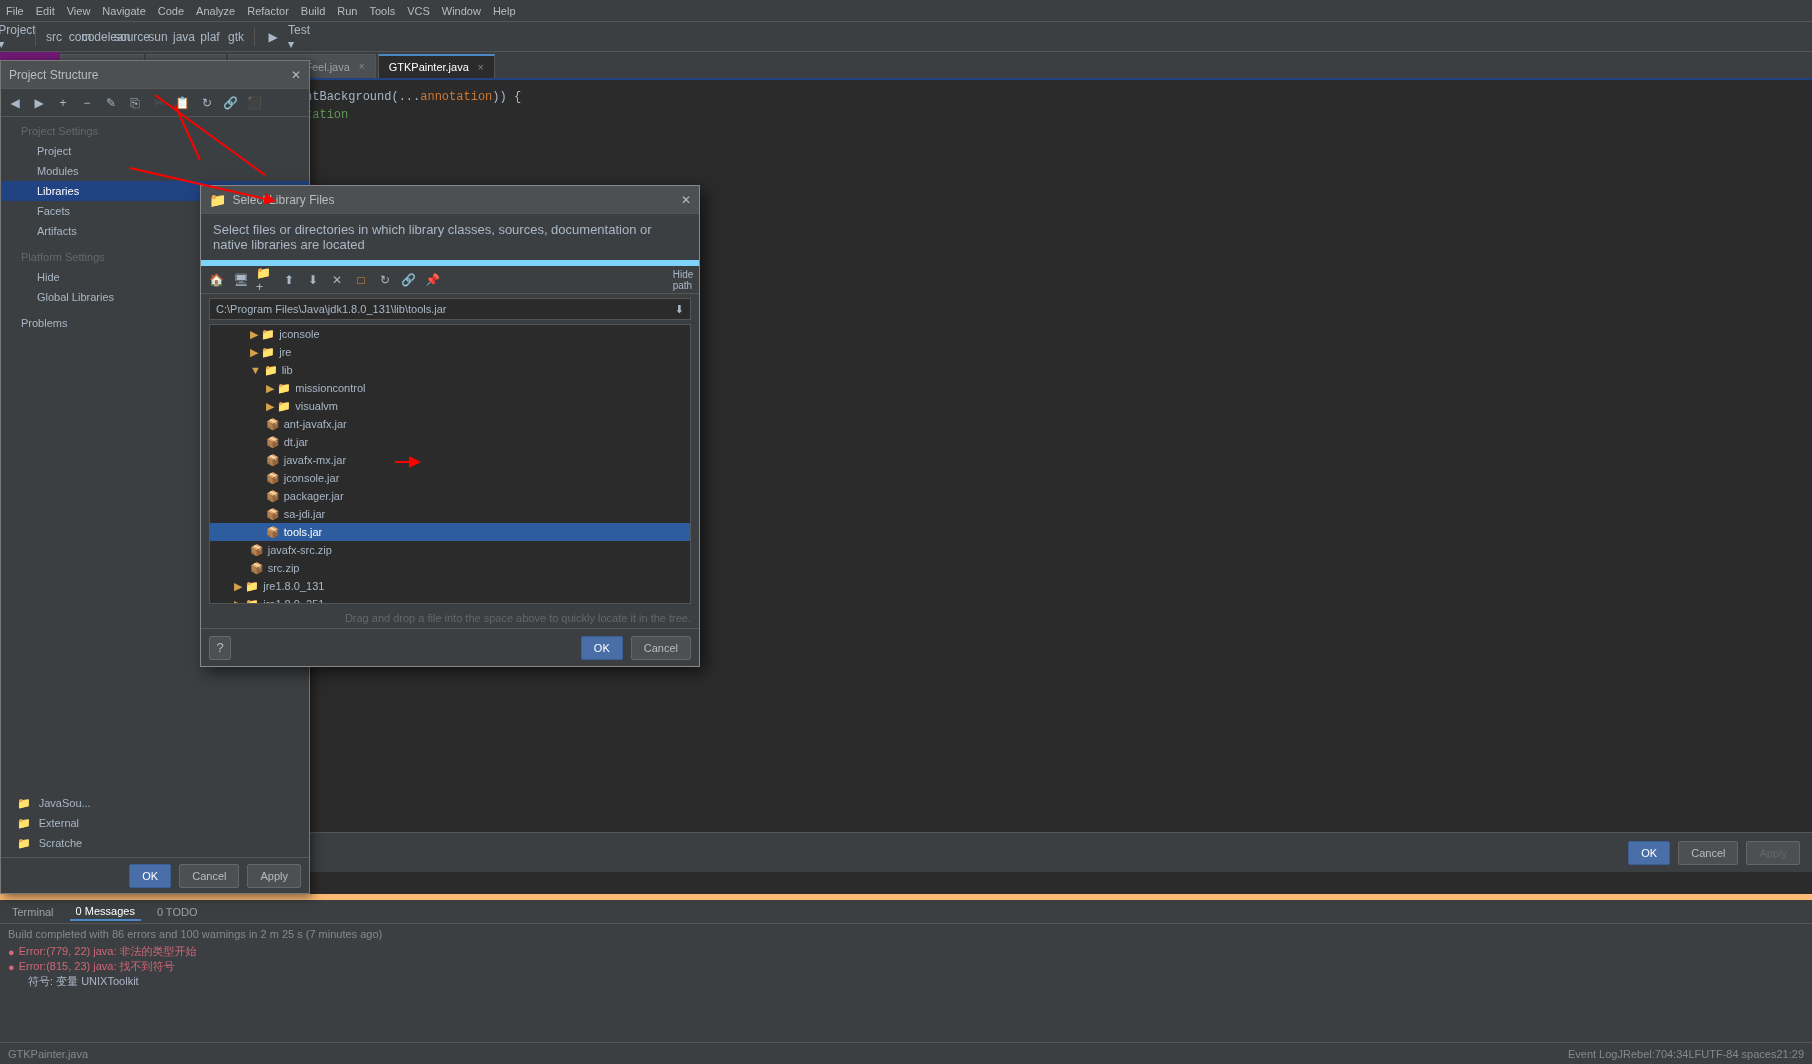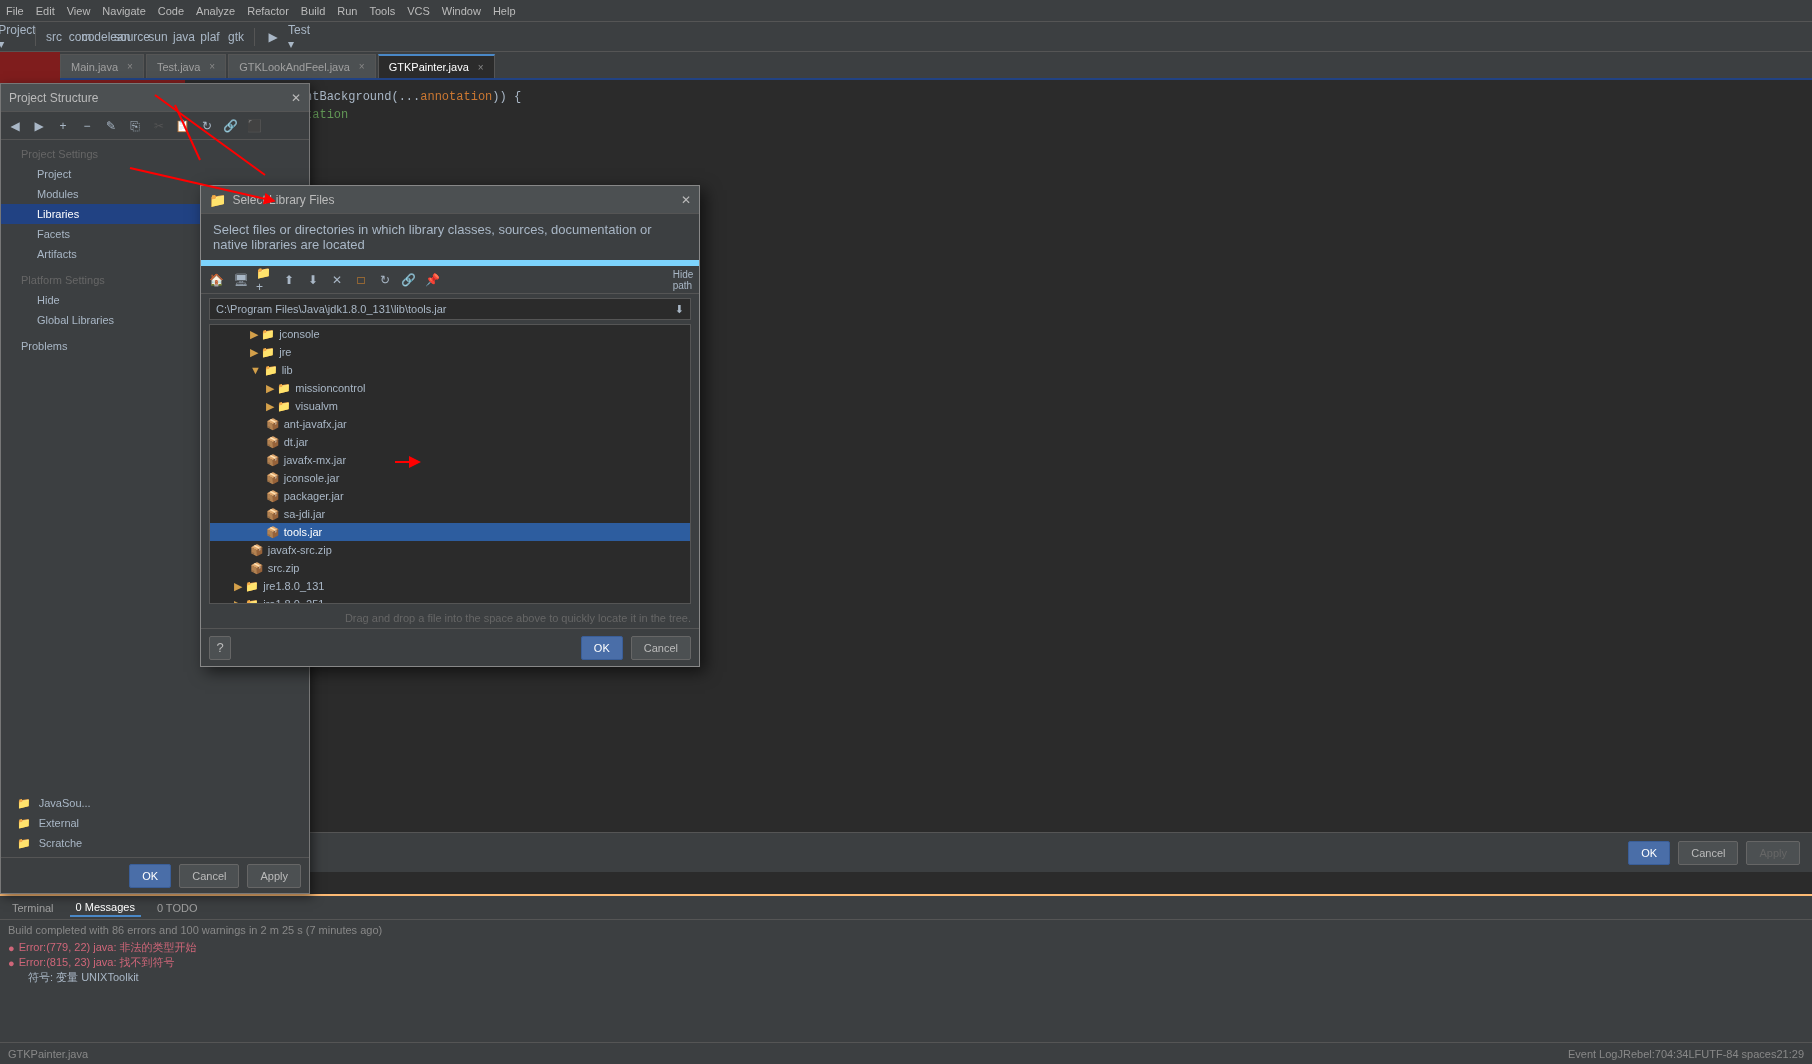--- a/index.html
+++ b/index.html
@@ -11,21 +11,21 @@
       width: 1812px;
       height: 1064px;
       overflow: hidden;
       position: relative;
     }
 
     
     .ide-bg {
       position: absolute;
       top: 0; left: 0; right: 0; bottom: 0;
-      background: #7f1d1d;
+      background: #701a75;
       padding-left: 25px;
     }
 
     
     .menu-bar {
       position: absolute;
       top: 0; left: 0; right: 0;
       height: 22px;
       background: #3c3f41;
       display: flex;
@@ -98,21 +98,21 @@
       background: #2b2b2b;
       overflow: hidden;
     }
 
     
     .bottom-panel {
       position: absolute;
       bottom: 0; left: 0; right: 0;
       height: 170px;
       background: #3c3f41;
-      border-top: 2px solid #fdba74;
+      border-top: 6px solid #fdba74;
       z-index: 5;
     }
     .bottom-tabs {
       height: 24px;
       display: flex;
       align-items: center;
       background: #3c3f41;
       border-bottom: 1px solid #555;
       padding: 0 6px;
       gap: 10px;
@@ -151,21 +151,20 @@
       position: absolute;
       top: 60px; left: 0;
       width: 310px;
       bottom: 170px;
       background: #3c3f41;
       border: 1px solid #777;
       box-shadow: 3px 3px 10px rgba(0,0,0,0.5);
       z-index: 110;
       display: flex;
       flex-direction: column;
-      margin-top: 23px;
     }
 
     .window-title-bar {
       height: 28px;
       background: #4c5052;
       display: flex;
       align-items: center;
       padding: 0 8px;
       font-size: 12px;
       color: #bbbbbb;

